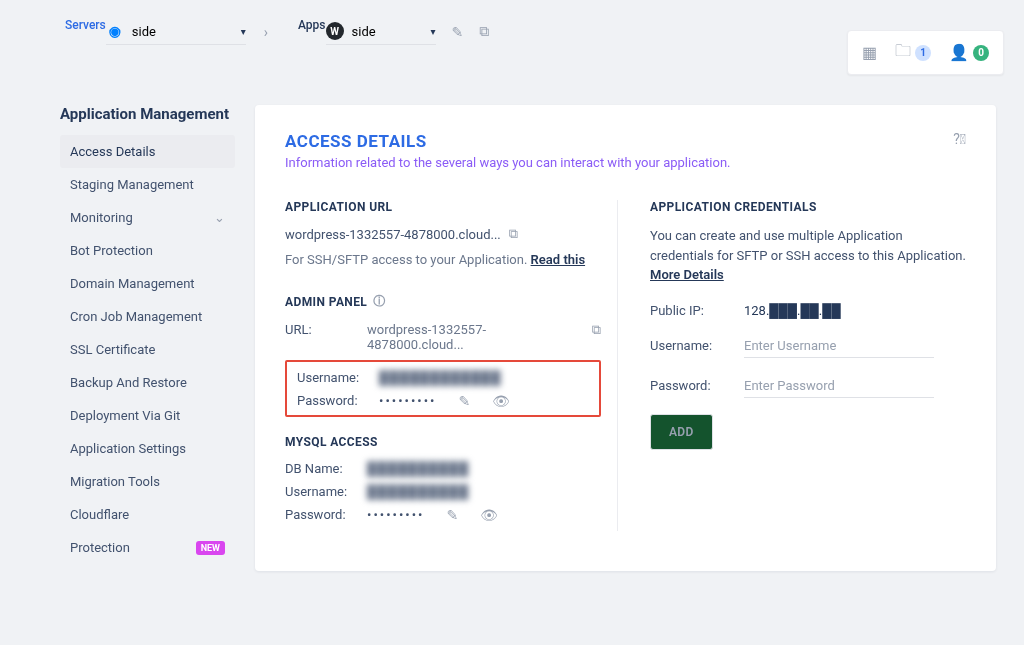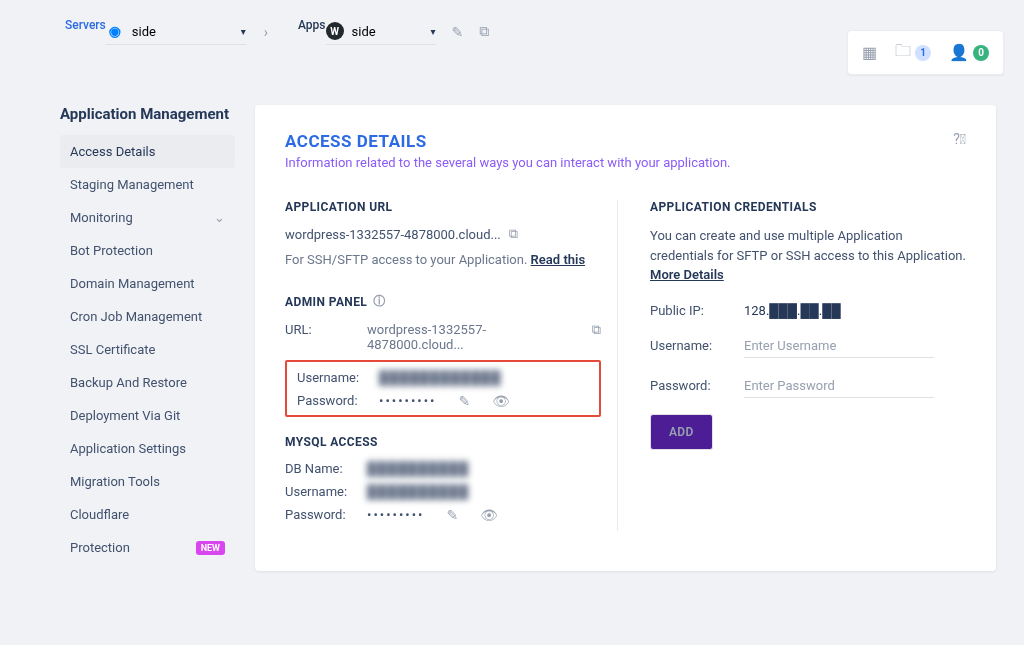--- a/index.html
+++ b/index.html
@@ -47,21 +47,21 @@
   .kvrow .v{color:#6b778c}
   .blur{filter:blur(3px);color:#97a0af;letter-spacing:1px}
   .dots{letter-spacing:2px;color:#42526e}
   .redbox{border:2px solid #e5493a;border-radius:2px;padding:8px 10px 6px;margin-bottom:18px}
   .launchbtn{background:#36d7a1;color:#0b3b2c;border:none;padding:14px 20px;font-size:12px;font-weight:700;letter-spacing:.3px;cursor:pointer;border-radius:3px;margin-top:8px}
   .desc{font-size:13px;color:#42526e;line-height:1.5;margin-bottom:18px}
   .credrow{display:flex;align-items:center;font-size:13px;color:#42526e;margin-bottom:16px;gap:20px}
   .credrow .k{min-width:74px}
   .inp{border:none;border-bottom:1px solid #dfe1e6;padding:4px 0;font-size:13px;color:#42526e;background:transparent;width:190px}
   .inp::placeholder{color:#97a0af}
-  .addbtn{border:1px solid #dfe1e6;background:#4c1d95;color:#97a0af;padding:10px 18px;font-size:12px;font-weight:600;cursor:pointer;border-radius:3px;letter-spacing:.3px}
+  .addbtn{border:1px solid #dfe1e6;background:#14532d;color:#97a0af;padding:10px 18px;font-size:12px;font-weight:600;cursor:pointer;border-radius:3px;letter-spacing:.3px}
 </style>
 </head>
 <body>
 
 <div class="topbar">
   <div class="topcol">
     <div class="toplabel">Servers</div>
     <div class="selrow">
       <div class="sel">
         <span class="circleicon do-icon">◉</span>

